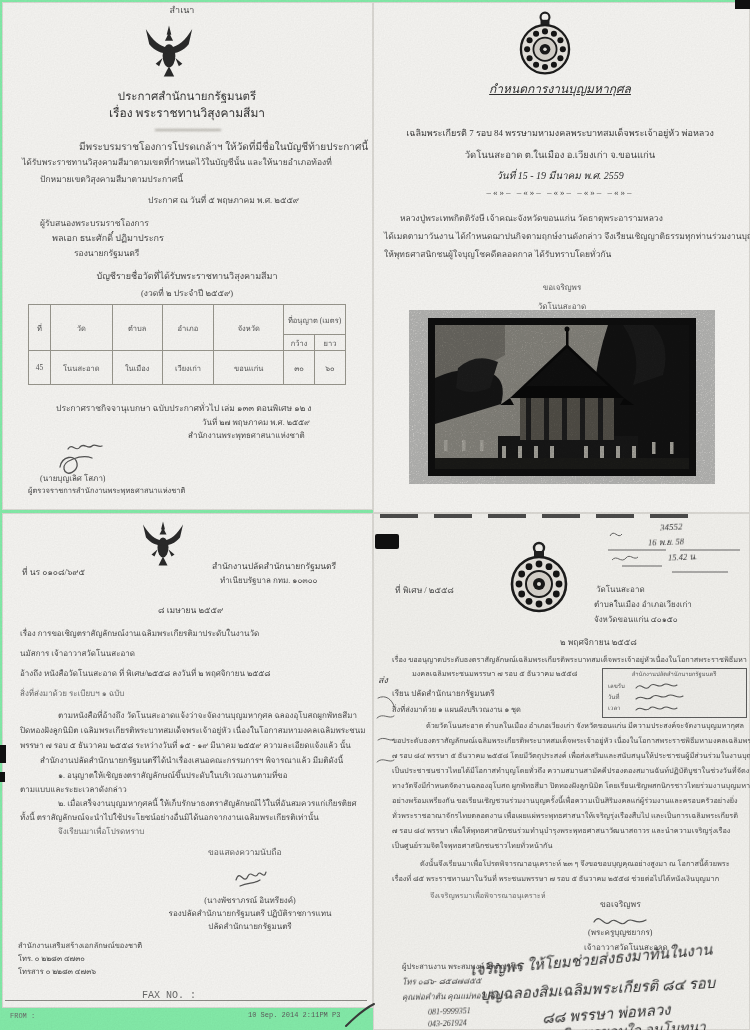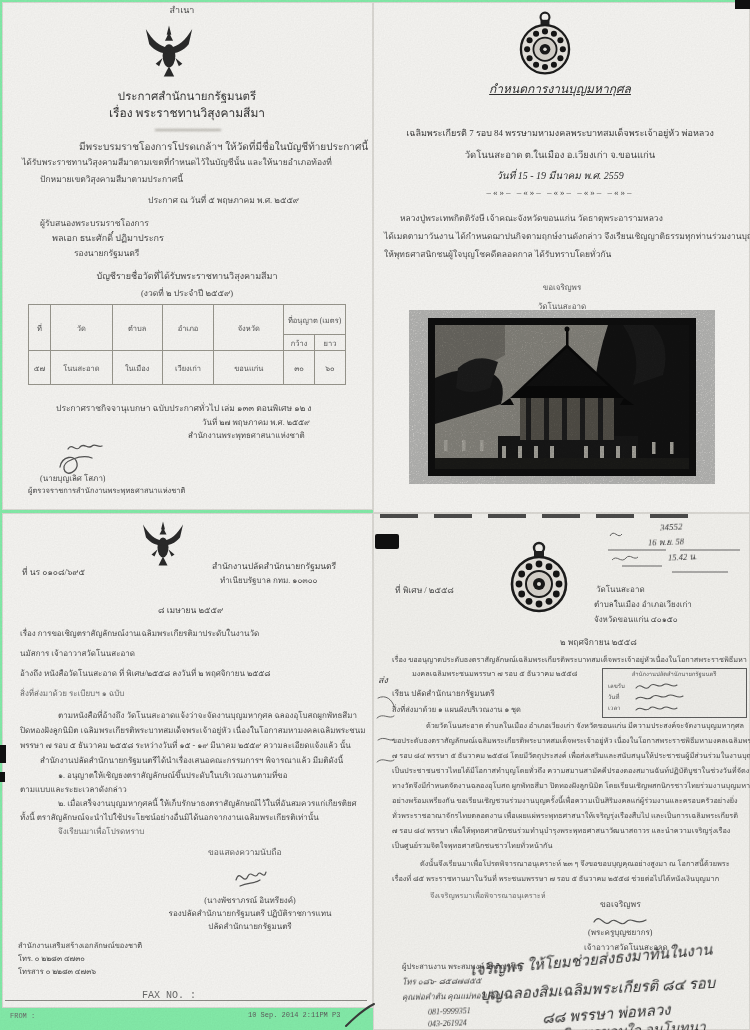--- a/index.html
+++ b/index.html
@@ -82,21 +82,21 @@
       <td rowspan="2">ตำบล</td>
       <td rowspan="2">อำเภอ</td>
       <td rowspan="2">จังหวัด</td>
       <td colspan="2">ที่อนุญาต (เมตร)</td>
     </tr>
     <tr style="height:16px;">
       <td>กว้าง</td>
       <td>ยาว</td>
     </tr>
     <tr style="height:34px;">
-      <td>๕๗</td>
+      <td>45</td>
       <td>โนนสะอาด</td>
       <td>ในเมือง</td>
       <td>เวียงเก่า</td>
       <td>ขอนแก่น</td>
       <td>๓๐</td>
       <td>๖๐</td>
     </tr>
   </tbody>
     </table>
 

